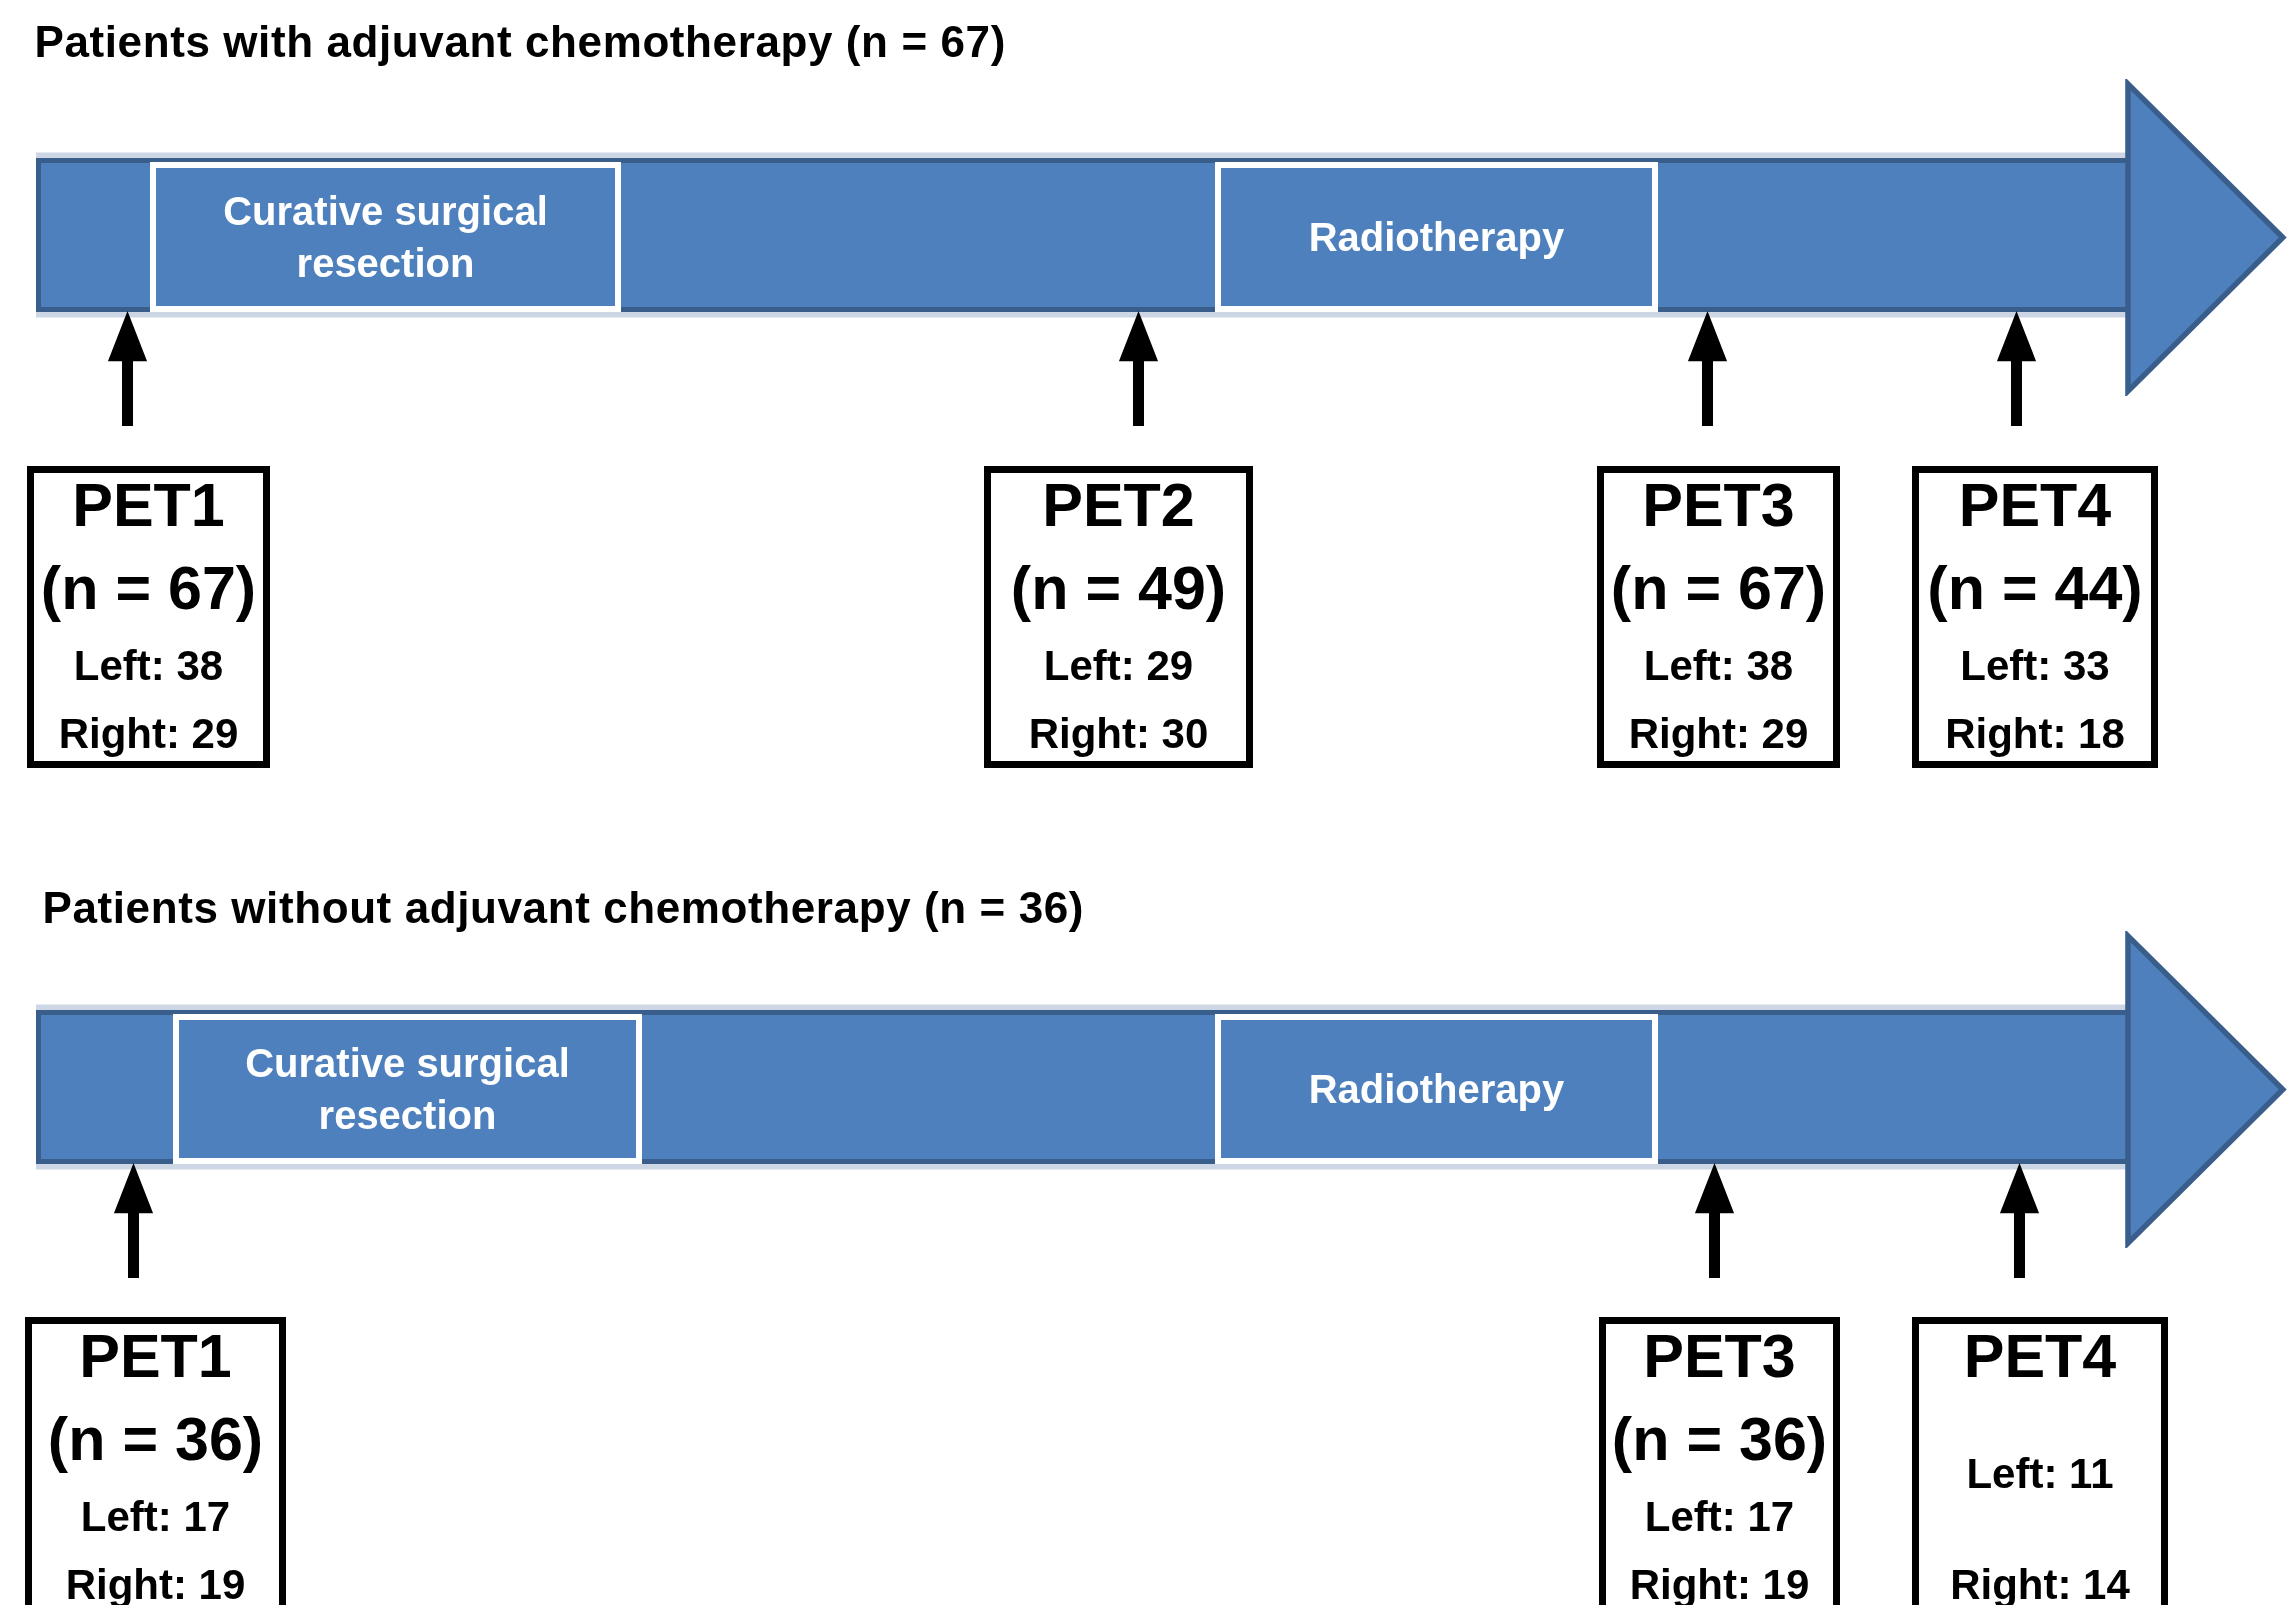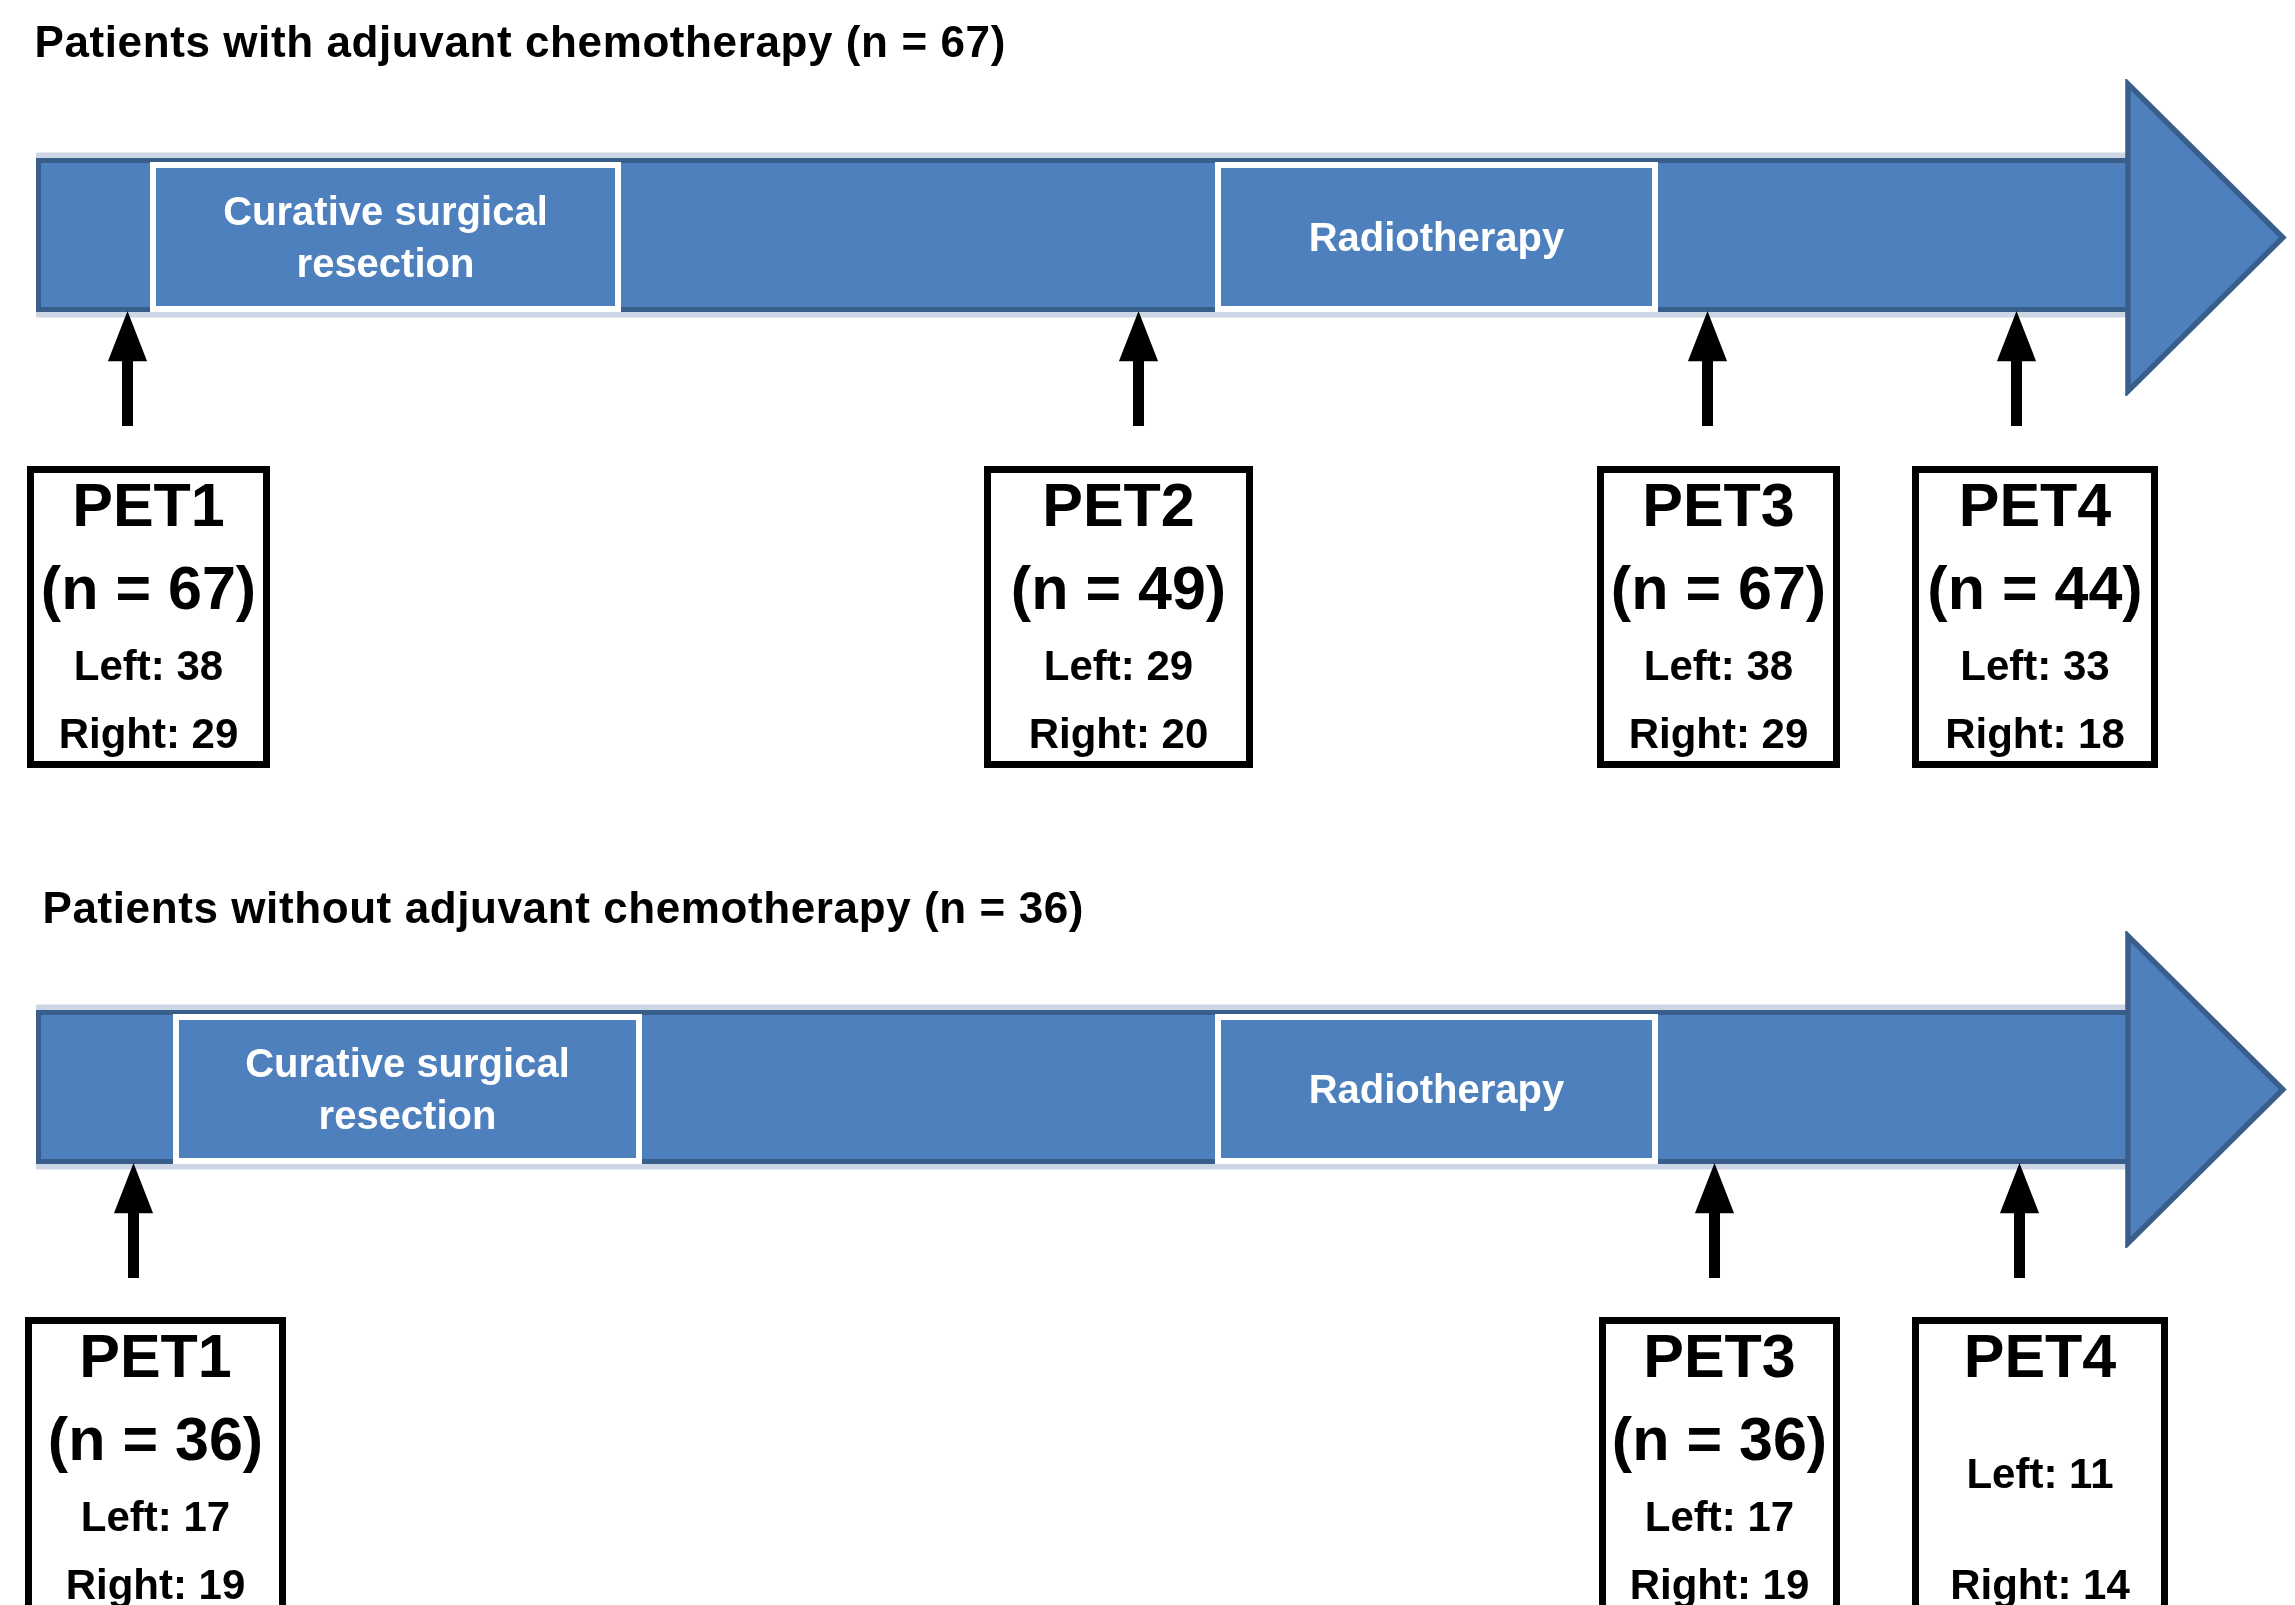--- a/index.html
+++ b/index.html
@@ -82,21 +82,21 @@
   <div class="pet-box" style="left:23px;width:243px;">
     <div class="pet-name">PET1</div>
     <div class="pet-n">(n = 67)</div>
     <div class="pet-side">Left: 38</div>
     <div class="pet-side">Right: 29</div>
   </div>
   <div class="pet-box" style="left:980px;width:269px;">
     <div class="pet-name">PET2</div>
     <div class="pet-n">(n = 49)</div>
     <div class="pet-side">Left: 29</div>
-    <div class="pet-side">Right: 20</div>
+    <div class="pet-side">Right: 30</div>
   </div>
   <div class="pet-box" style="left:1593px;width:243px;">
     <div class="pet-name">PET3</div>
     <div class="pet-n">(n = 67)</div>
     <div class="pet-side">Left: 38</div>
     <div class="pet-side">Right: 29</div>
   </div>
   <div class="pet-box" style="left:1908px;width:246px;">
     <div class="pet-name">PET4</div>
     <div class="pet-n">(n = 44)</div>

